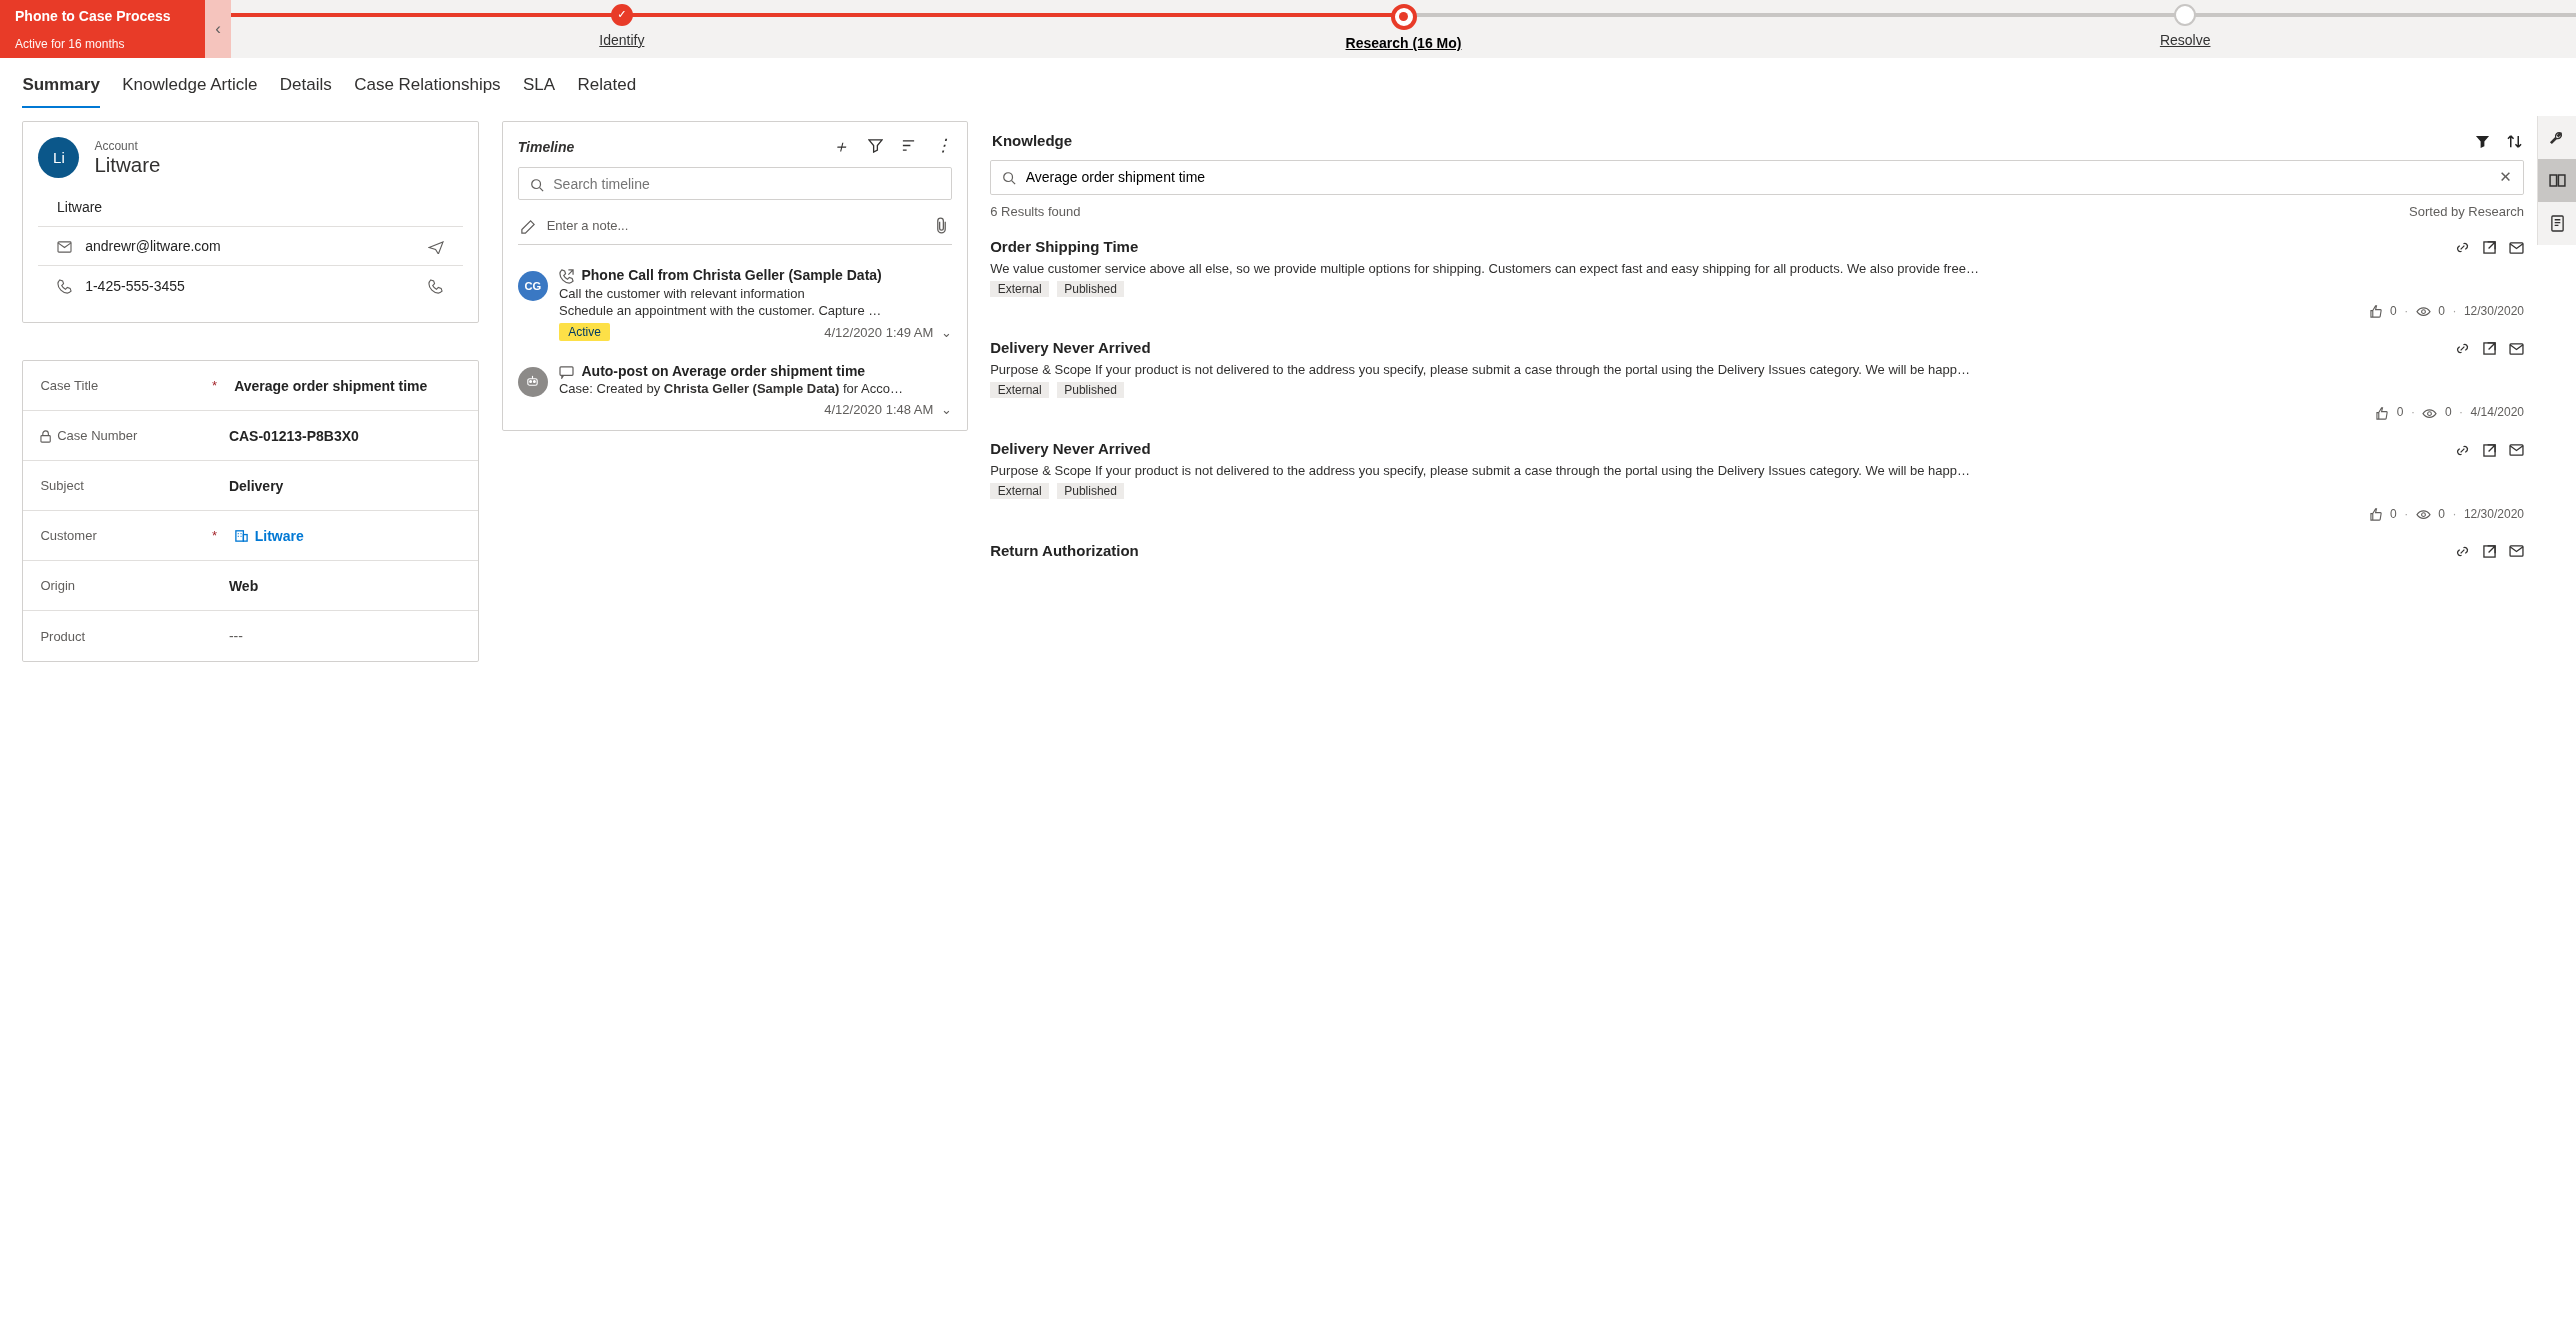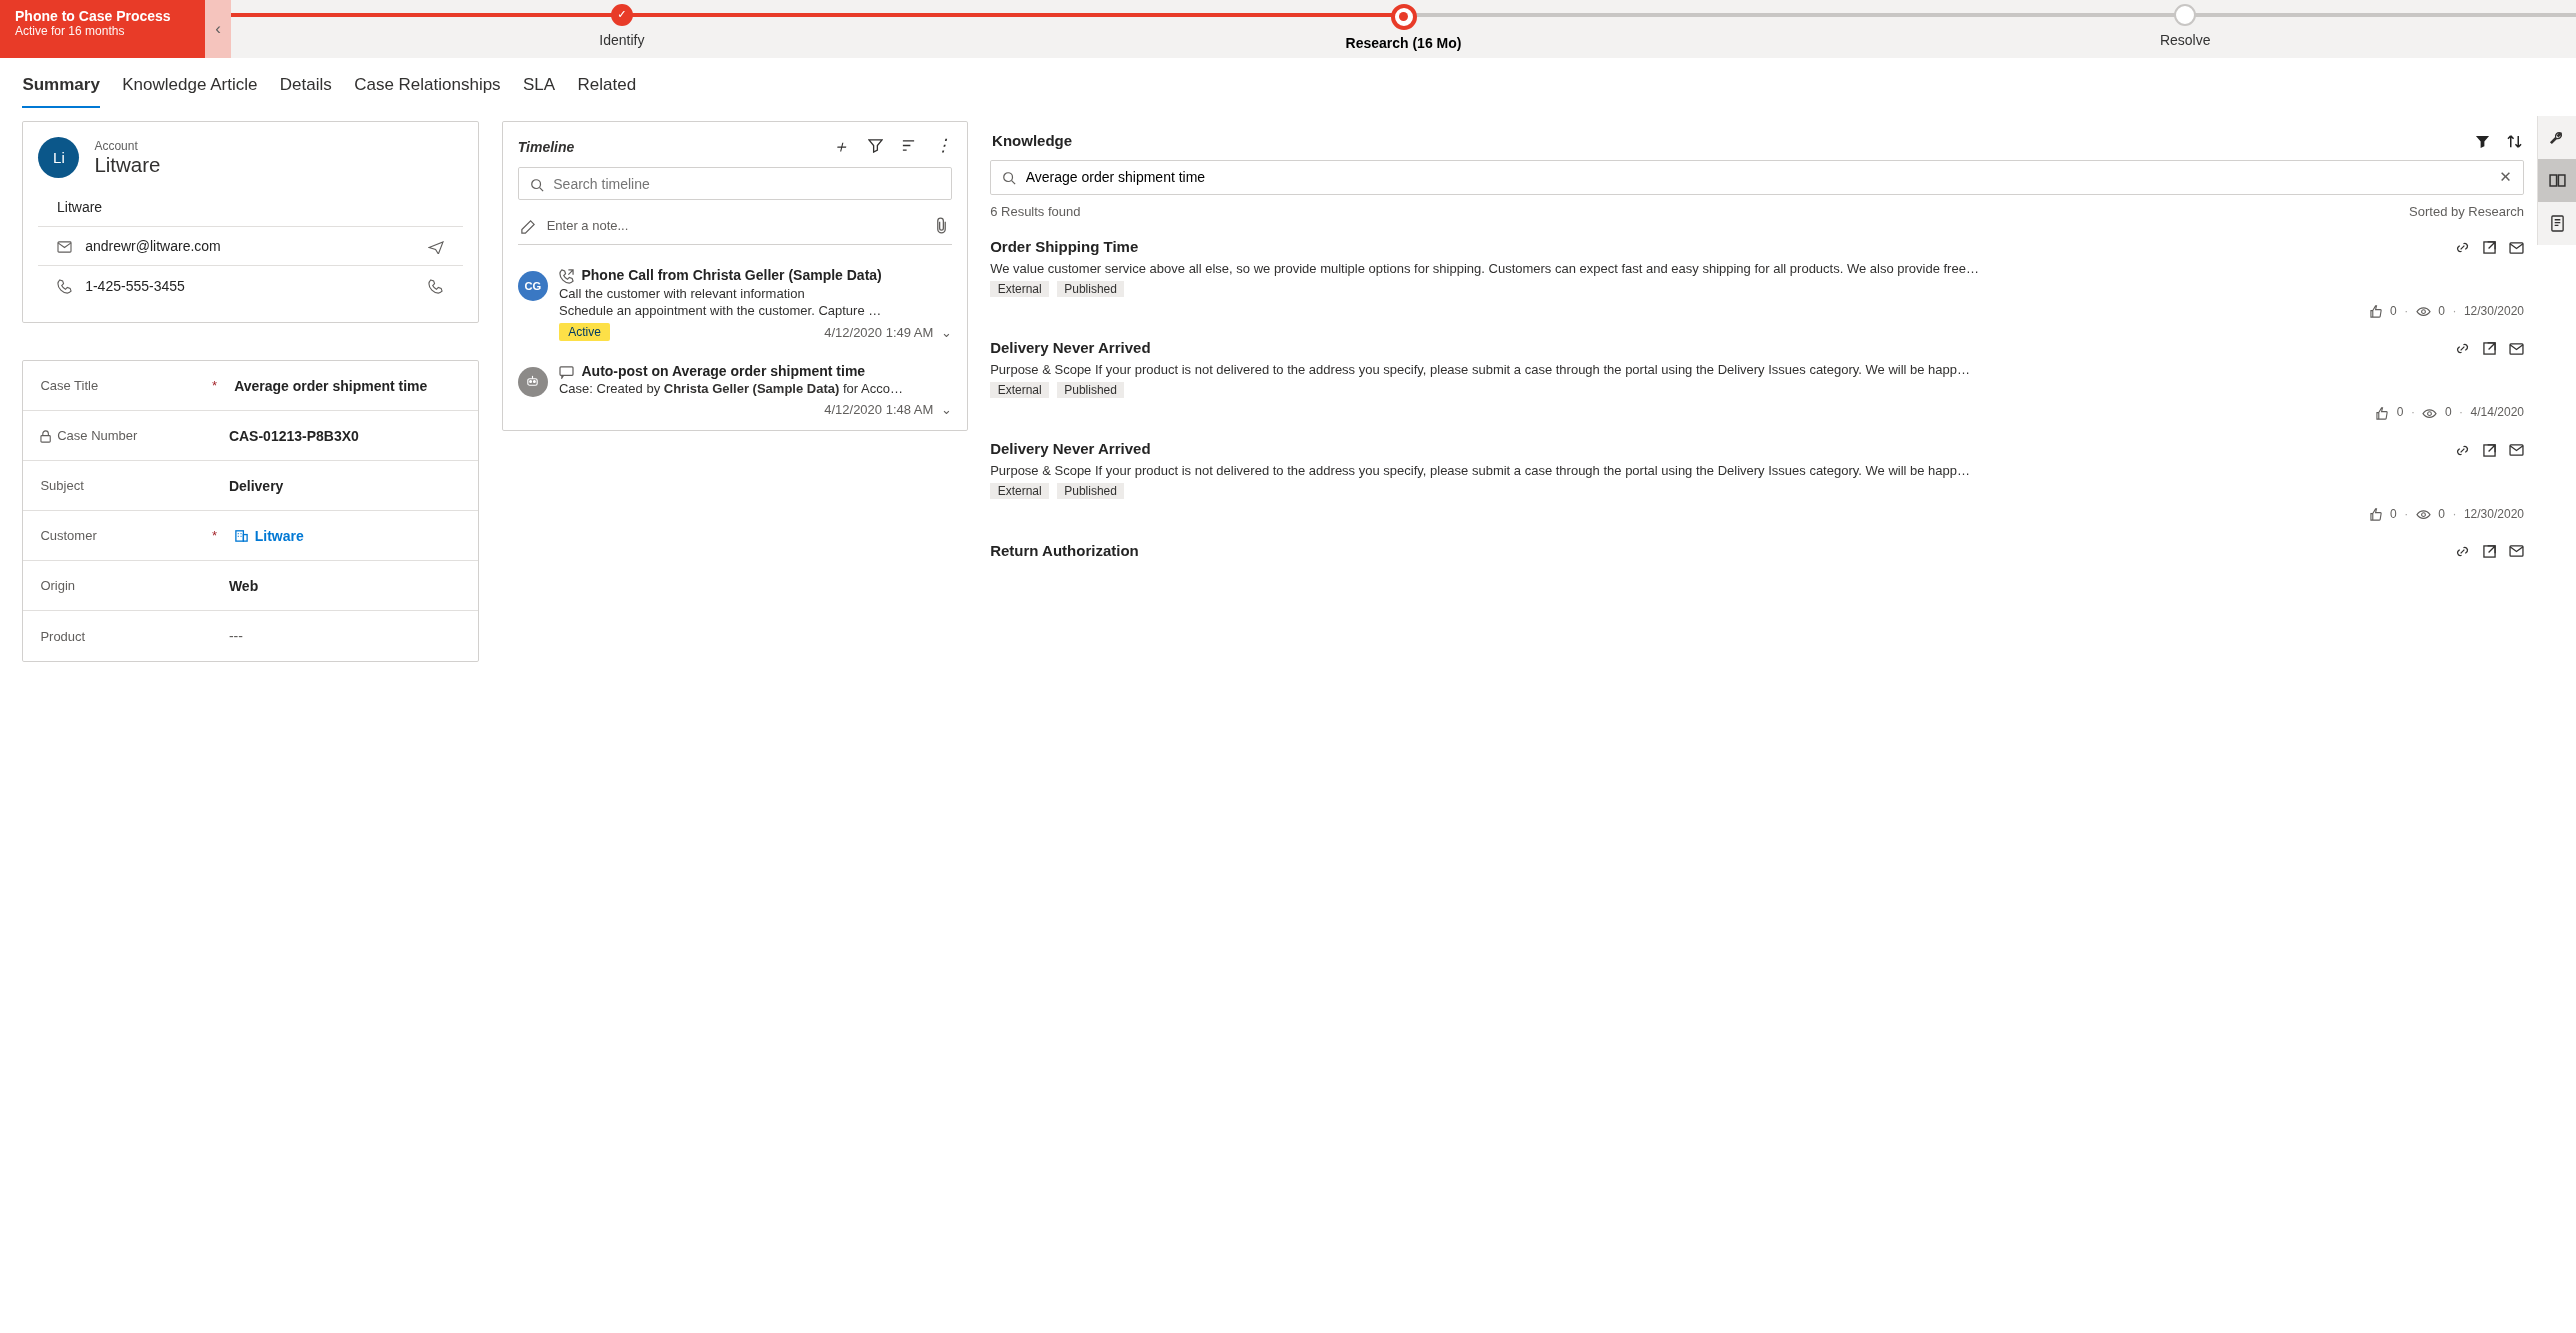--- a/index.html
+++ b/index.html
@@ -18,21 +18,21 @@
   height: 58px;
   background: #f3f2f1;
 }
 .process-title-box {
   background: #e83b28;
   color: #fff;
   padding: 7.5px 15px;
   width: 205px;
   display: flex;
   flex-direction: column;
-  justify-content: flex-start;
+  justify-content: space-between;
 }
 .process-title { font-weight: 600; font-size: 14px; }
 .process-sub { font-size: 12px; opacity: 0.95; }
 .process-collapse {
   width: 26px;
   background: #f5c4bd;
   display: flex;
   align-items: center;
   justify-content: center;
   font-size: 17px;
@@ -76,21 +76,21 @@
   display: flex;
   align-items: center;
   justify-content: center;
   font-size: 11.2px;
   color: #fff;
   z-index: 1;
 }
 .stage-dot.done { background: #e83b28; border-color: #e83b28; }
 .stage-dot.current { border-color: #e83b28; border-width: 4.7px; width: 26px; height: 26px; }
 .stage-dot.current::after { content:""; width:9.3px; height:9.3px; border-radius:50%; background:#e83b28; }
-.stage-label { margin-top: 5.6px; font-size: 14px; color: #333; }
+.stage-label { margin-top: 5.6px; font-size: 14px; color: #333; text-decoration: underline; }
 .stage-label.current { font-weight: 600; color: #000; }
 
 
 .tabs {
   display: flex;
   gap: 22.4px;
   padding: 17px 22.4px 0 22.4px;
   border-bottom: none;
 }
 .tab {

